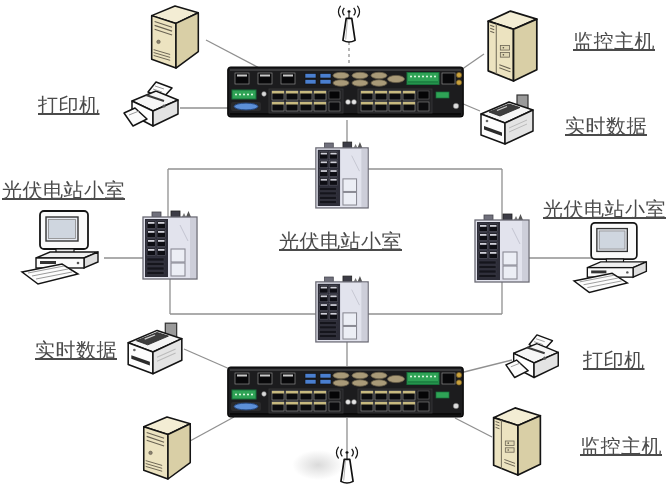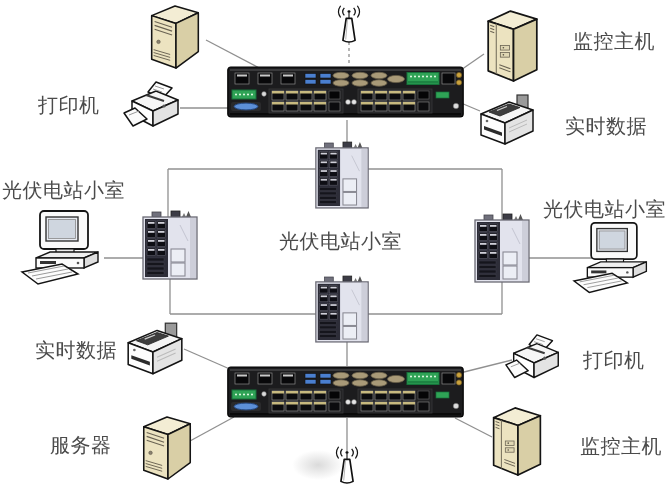--- a/index.html
+++ b/index.html
@@ -4,21 +4,21 @@
 <style>
   html,body{margin:0;padding:0;background:#fff;}
   .canvas{
     position:relative;width:670px;height:485px;background:#ffffff;
     overflow:hidden;font-family:"Liberation Sans",sans-serif;
   }
   .dev{position:absolute;}
   .dev svg{display:block;width:100%;height:100%;}
   .lbl{
     position:absolute;color:#4b4b4b;font-size:20px;line-height:1.15;
-    letter-spacing:0.5px;white-space:nowrap;font-weight:400;
+    letter-spacing:0.5px;white-space:nowrap;font-weight:400;text-decoration:underline;
   }
   #wires{position:absolute;left:0;top:0;z-index:1;}
   .dev{z-index:2;}
   .lbl{z-index:3;}
   .smudge{
     position:absolute;z-index:0;width:52px;height:30px;
     background:radial-gradient(ellipse,rgba(150,150,150,.35),rgba(150,150,150,0) 70%);
   }
 </style>
 </head>
@@ -379,21 +379,20 @@
 
   <div class="dev" style="left:333px;top:445px;width:28px;height:44px">
     <svg viewBox="0 0 30 52" preserveAspectRatio="none">
         <use href="#sym-antenna"></use>
       </svg>
   </div>
 
   <div class="lbl" style="left:38px;top:94px">打印机</div>
   <div class="lbl" style="left:2px;top:179px">光伏电站小室</div>
   <div class="lbl" style="left:35px;top:339px">实时数据</div>
-  <div class="lbl" style="left:50px;top:434px">服务器</div>
   <div class="lbl" style="left:573px;top:30px">监控主机</div>
   <div class="lbl" style="left:565px;top:115px">实时数据</div>
   <div class="lbl" style="left:543px;top:198px">光伏电站小室</div>
   <div class="lbl" style="left:583px;top:349px">打印机</div>
   <div class="lbl" style="left:580px;top:435px">监控主机</div>
   <div class="lbl" style="left:279px;top:230px">光伏电站小室</div>
 
   <div class="smudge" style="left:292px;top:450px"></div>
 </div>
 

